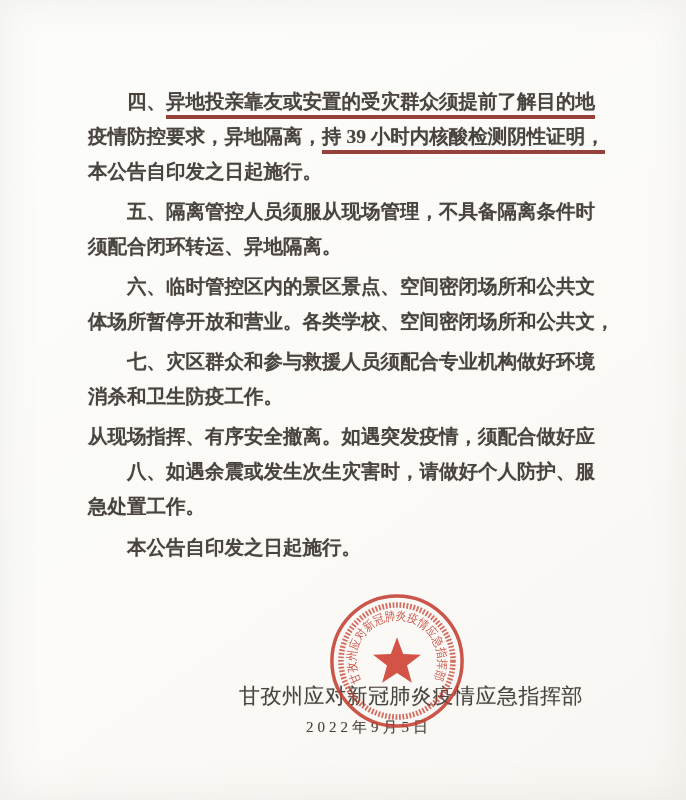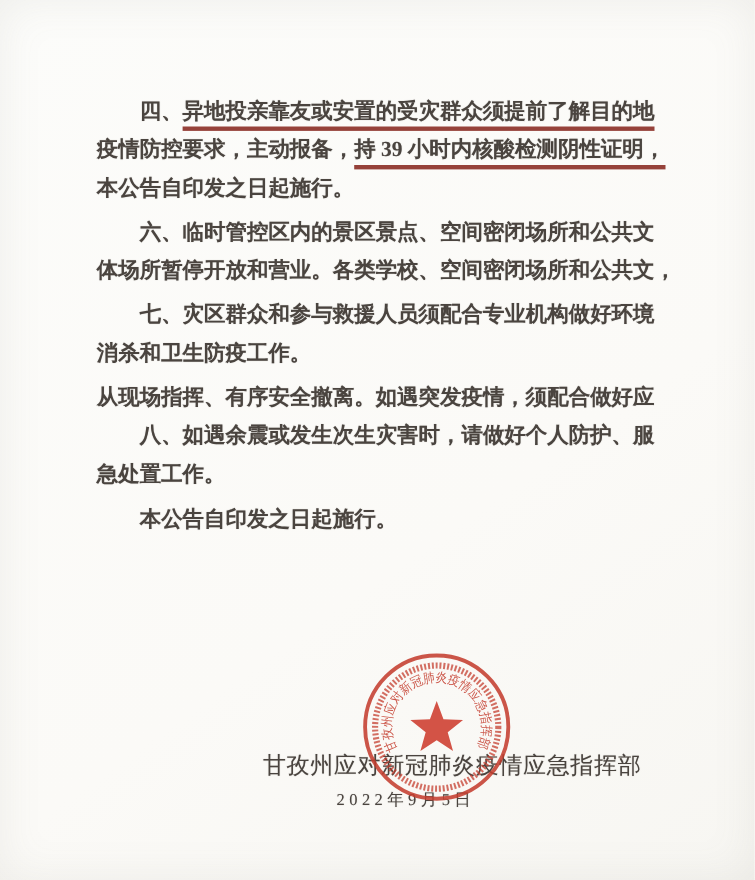--- a/index.html
+++ b/index.html
@@ -44,22 +44,26 @@
   }
 </style>
 </head>
 <body>
 
 <div class="photo">
 
   <div class="text-block">
       <div class="para">
         <div class="line first"><span>四、</span><span class="u">异地投亲靠友或安置的受灾群众须提前了解目的地</span></div>
-        <div class="line"><span>疫情防控要求，主动报备，</span><span class="u">持 39 小时内核酸检测阴性证明，</span></div>
+        <div class="line"><span>疫情防控要求，异地隔离，</span><span class="u">持 39 小时内核酸检测阴性证明，</span></div>
         <div class="line"><span>本公告自印发之日起施行。</span></div>
+      </div>
+      <div class="para">
+        <div class="line first"><span>五、隔离管控人员须服从现场管理，不具备隔离条件时</span></div>
+        <div class="line"><span>须配合闭环转运、异地隔离。</span></div>
       </div>
       <div class="para">
         <div class="line first"><span>六、临时管控区内的景区景点、空间密闭场所和公共文</span></div>
         <div class="line"><span>体场所暂停开放和营业。各类学校、空间密闭场所和公共文，</span></div>
       </div>
       <div class="para">
         <div class="line first"><span>七、灾区群众和参与救援人员须配合专业机构做好环境</span></div>
         <div class="line"><span>消杀和卫生防疫工作。</span></div>
       </div>
       <div class="para">

